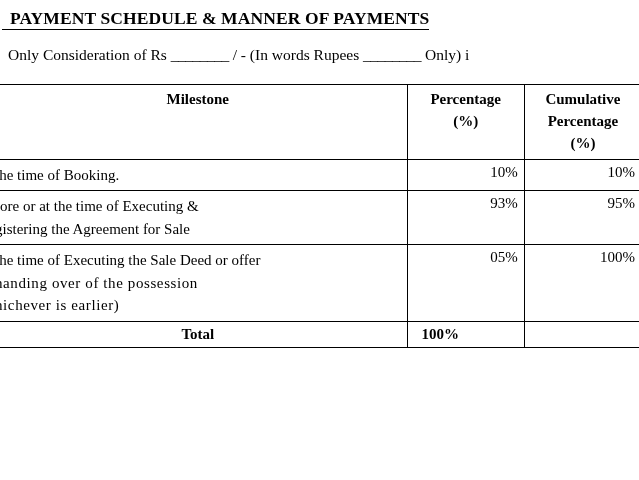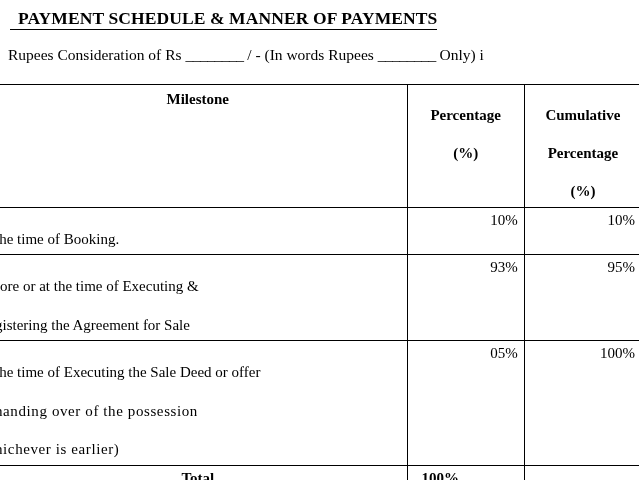--- a/index.html
+++ b/index.html
@@ -21,21 +21,21 @@
     box-sizing: border-box;
     padding: 8px 0 0 0;
   }
   .doc-title {
     font-size: 17.5px;
     font-weight: bold;
     letter-spacing: 0.1px;
     padding: 0 0 1px 8px;
     display: inline-block;
     border-bottom: 1.5px solid #000;
-    margin-left: 10px;
+    margin-left: 2px;
     line-height: 1.15;
   }
   .para {
     margin-top: 10px;
     padding: 0 4px 0 8px;
     font-size: 15.5px;
     line-height: 1.95;
     white-space: nowrap;
   }
   .para .line {
@@ -78,34 +78,34 @@
   }
   tr.total-row td.milestone-total {
     text-align: center;
     font-weight: bold;
   }
   tr.total-row td.num {
     font-weight: bold;
     text-align: left;
     padding-left: 14px;
   }
-  .ms-line { display: block; white-space: nowrap; margin-top: 16px; }
+  .ms-line { display: block; white-space: nowrap; }
   .spaced { letter-spacing: 0.6px; }
 </style>
 </head>
 <body>
 
 <div class="page">
 
   <div>
     <span class="doc-title">PAYMENT SCHEDULE &amp; MANNER OF PAYMENTS</span>
   </div>
 
   <div class="para">
-    <span class="line"><span>Rupees Consideration of Rs</span> <span class="blank">________</span> <span>/ - (In words Rupees</span> <span class="blank">________</span> <span>Only) i</span></span>
+    <span class="line"><span>Only Consideration of Rs</span> <span class="blank">________</span> <span>/ - (In words Rupees</span> <span class="blank">________</span> <span>Only) i</span></span>
   </div>
 
   <table class="schedule">
     <colgroup>
       <col class="c-milestone">
       <col class="c-pct">
       <col class="c-cum">
     </colgroup>
     <thead>
       <tr class="head-row">

